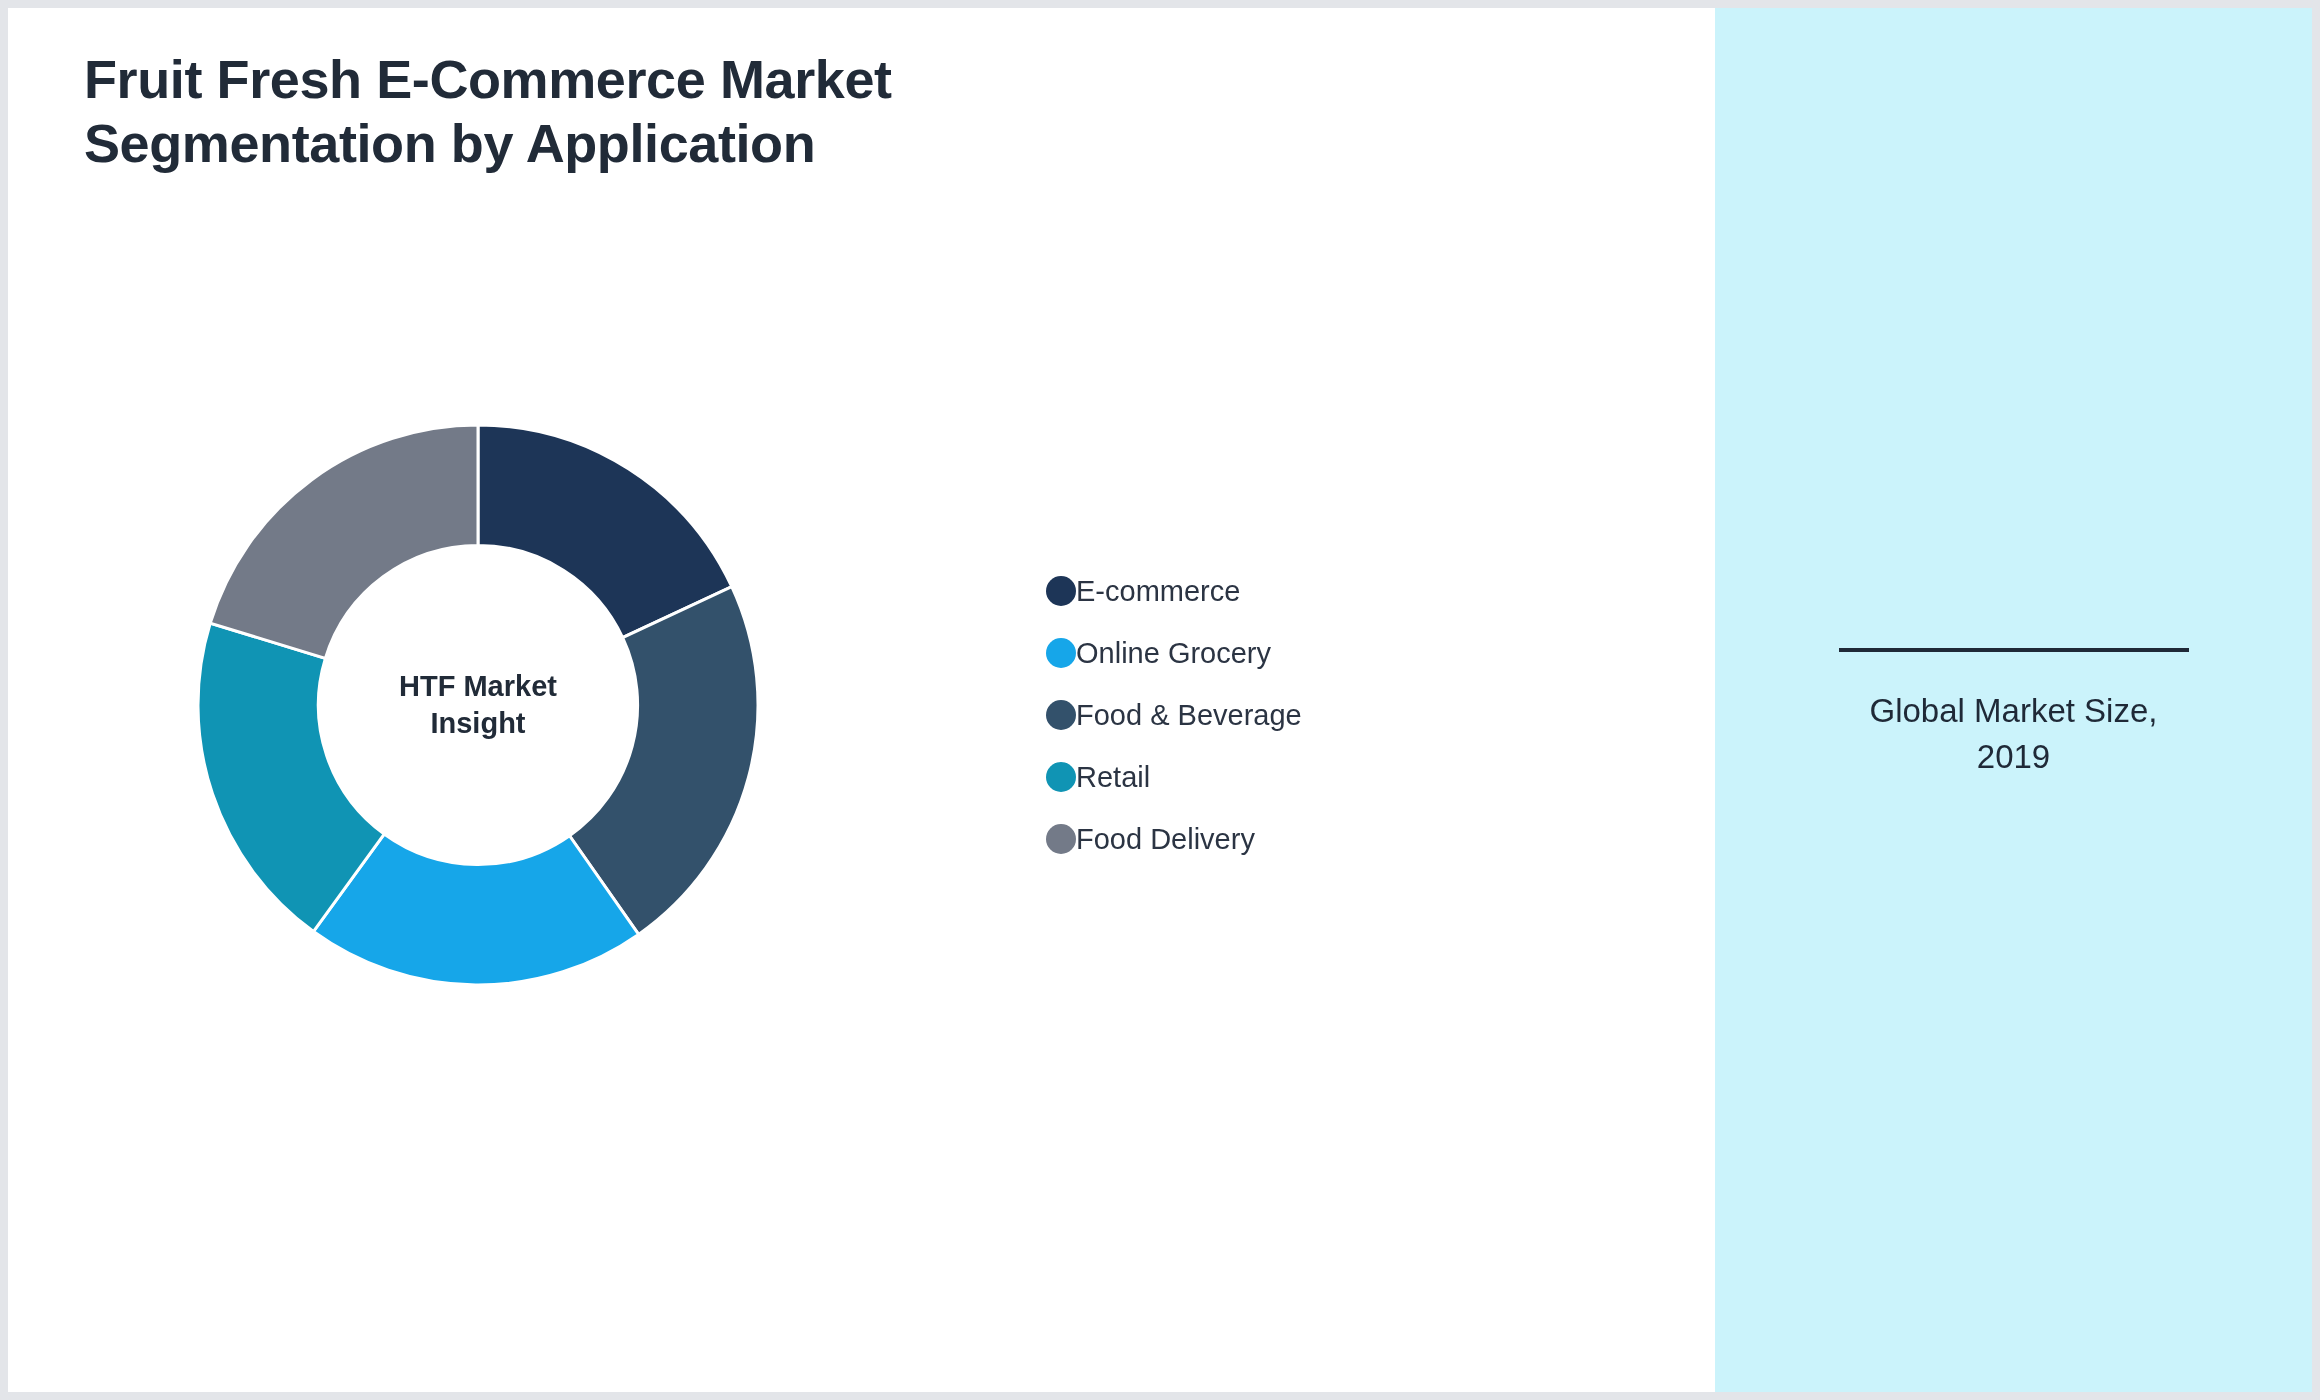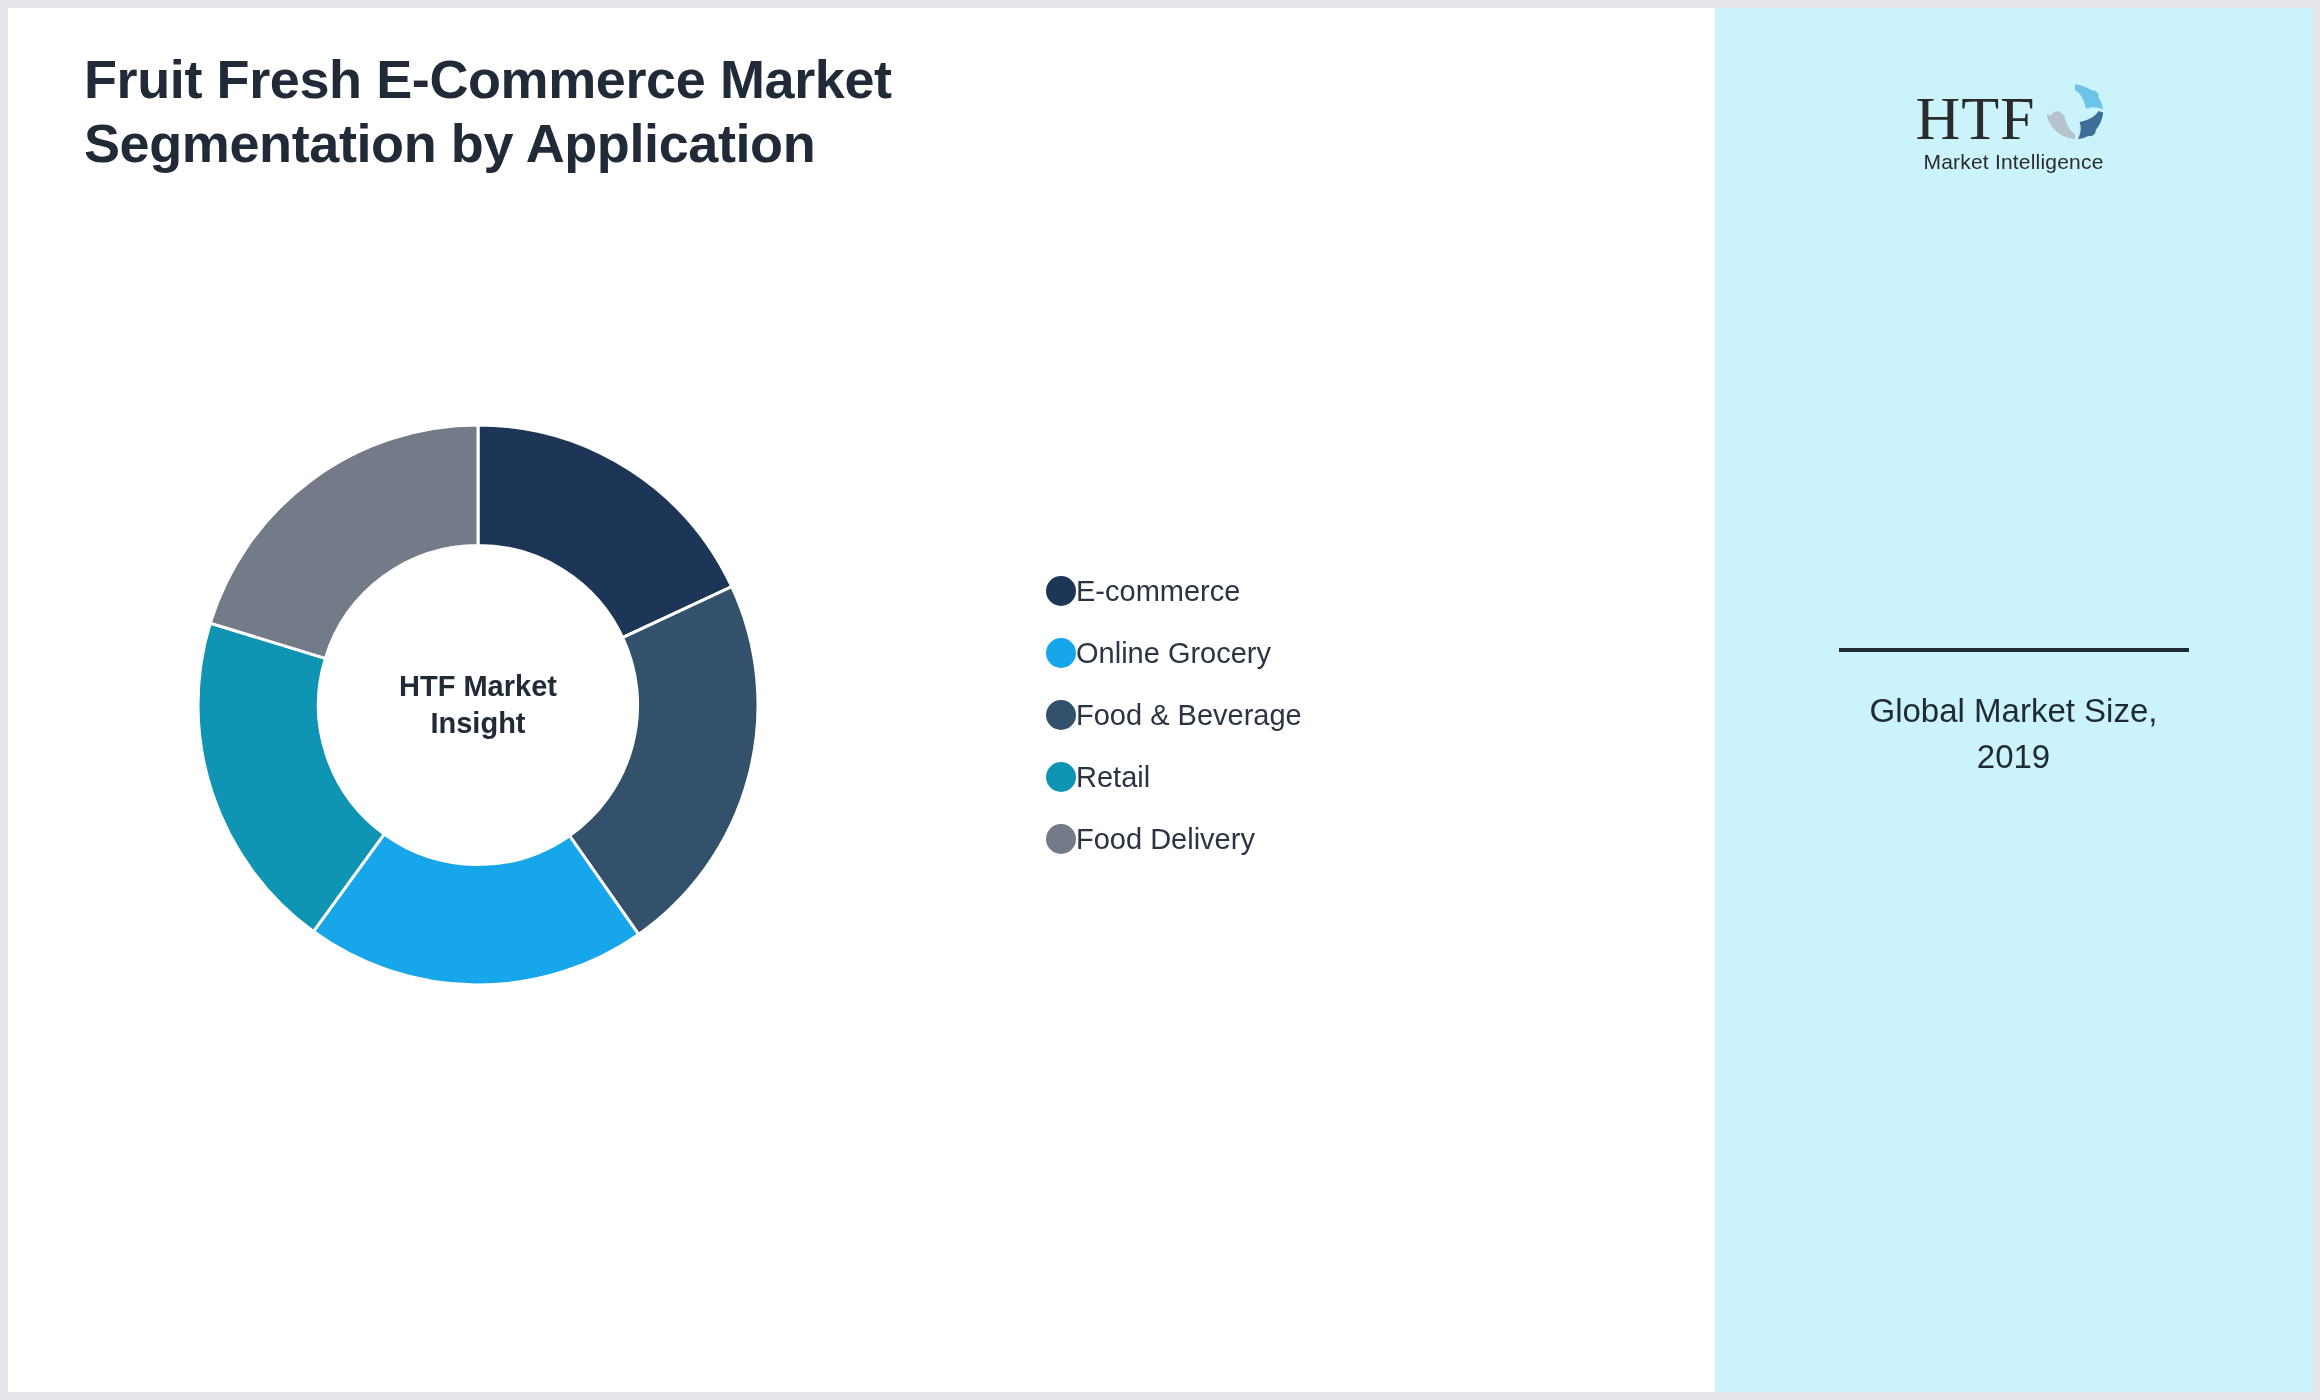--- a/index.html
+++ b/index.html
@@ -218,34 +218,20 @@
         <div class="legend-item">
           <span class="legend-swatch" style="background: rgb(115, 122, 136);"></span>
           <span class="legend-label">Food Delivery</span>
         </div>
       </div>
 
   </div>
 
   <div class="right-panel">
 
-    <div class="logo">
-      <div class="logo-mark-row">
-        <span class="logo-htf">HTF</span>
-        <svg class="logo-emblem" viewBox="0 0 100 100">
-          <path d="M50 14 C70 16 86 30 88 48 C80 44 72 44 65 47 C62 34 57 25 50 22 Z" fill="#6cc4e8"></path>
-          <path d="M88 52 C86 72 72 86 54 88 C58 80 59 72 56 65 C69 62 78 57 82 50 Z" fill="#3d6e96"></path>
-          <path d="M50 88 C30 86 14 72 12 54 C20 58 28 58 35 55 C38 68 43 77 50 81 Z" fill="#b6c3cf"></path>
-          <circle cx="74" cy="30" r="8" fill="#6cc4e8"></circle>
-          <circle cx="70" cy="76" r="8" fill="#3d6e96"></circle>
-          <circle cx="26" cy="58" r="8" fill="#b6c3cf"></circle>
-        </svg>
-      </div>
-      <div class="logo-sub">Market Intelligence</div>
-    </div>
 
     <div class="stat-block">
       <div class="stat-rule"></div>
       <div class="stat-caption">Global Market Size, 2019</div>
     </div>
 
   </div>
 
 </div>
 

